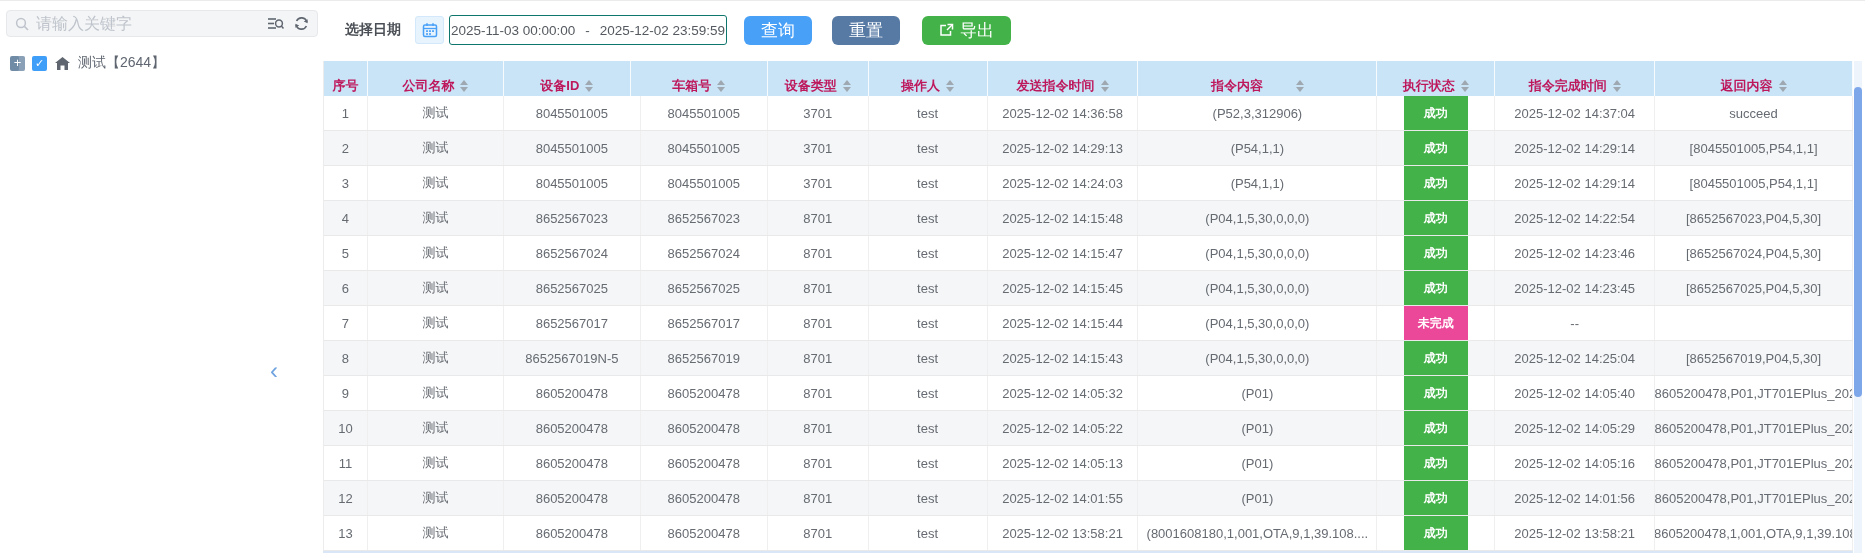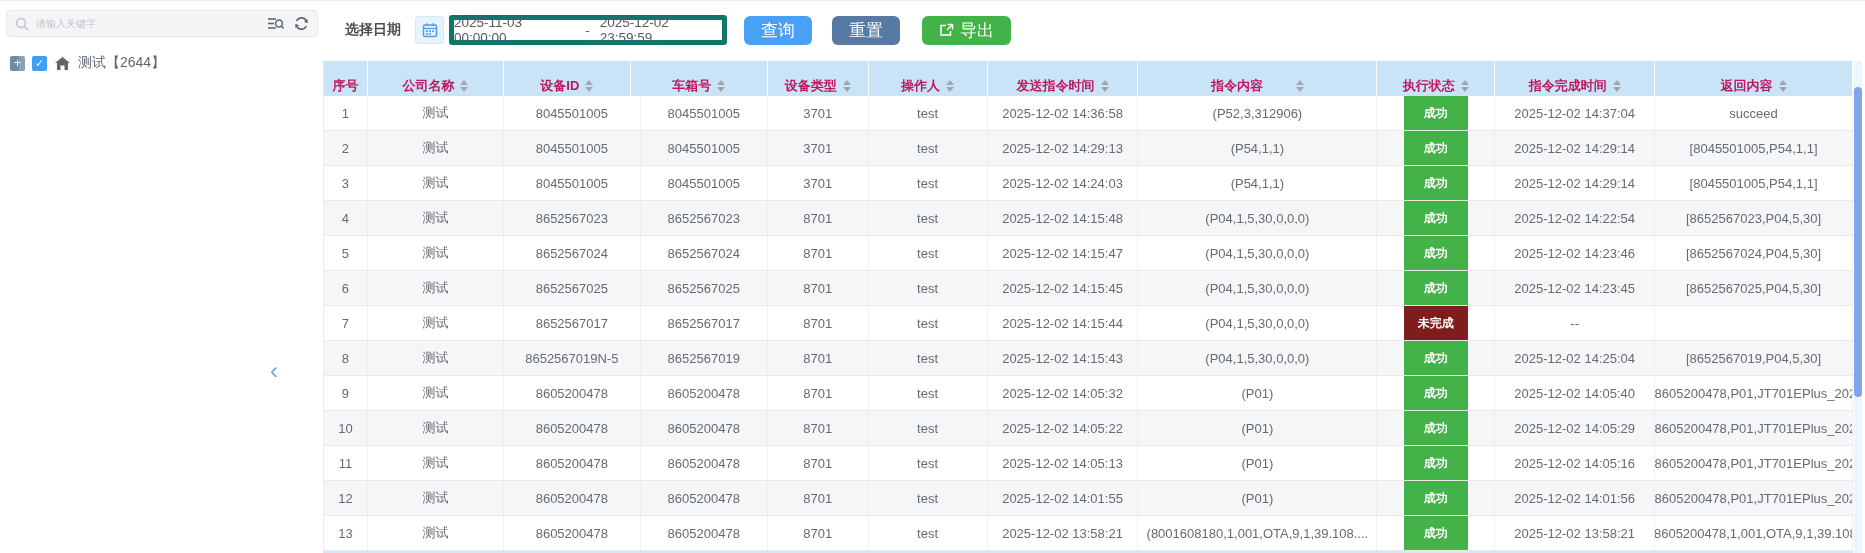--- a/index.html
+++ b/index.html
@@ -7,21 +7,21 @@
     font-family:"Liberation Sans", sans-serif; font-size:13px; color:#606266; }
   .app { position:relative; width:1865px; height:553px; border-top:1px solid #ebebeb; }
 
   
   .sidebar { position:absolute; left:0; top:0; width:322px; height:553px; background:#fff; }
   .searchbox { position:absolute; left:6px; top:9px; width:312px; height:27px;
     background:#f4f5f6; border:1px solid #e6e8eb; border-radius:4px;
     display:flex; align-items:center; padding:0 8px; }
   .searchbox .mag { flex:0 0 auto; margin-right:7px; }
   .searchbox input { flex:1 1 auto; border:none; outline:none; background:transparent;
-    font-size:10px; color:#606266; font-family:inherit; }
+    font-size:16px; color:#606266; font-family:inherit; }
   .searchbox input::placeholder { color:#bfc4cc; }
   .sb-icons { display:flex; align-items:center; gap:10px; }
   .sb-icons svg { display:block; cursor:pointer; }
   .treerow { position:absolute; left:10px; top:52px; height:20px;
     display:flex; align-items:center; gap:7px; }
   .expander { width:15px; height:15px; background:#708ba6; border-radius:2px; color:#fff;
     font-size:13px; line-height:13px; text-align:center; cursor:pointer;
     box-shadow:inset -6px 0 0 rgba(255,255,255,.18); }
   .cbx { width:15px; height:15px; background:#3f9ef8; border-radius:2px; color:#fff;
     font-size:11px; line-height:15px; text-align:center; cursor:pointer; }
@@ -30,21 +30,21 @@
     color:#6fa3e0; font-size:24px; line-height:30px; cursor:pointer; }
 
   
   .main { position:absolute; left:322px; top:0; width:1543px; height:553px; }
   .toolbar { position:absolute; left:0; top:0; width:100%; height:58px;
     display:flex; align-items:center; padding-left:23px; }
   .date-label { font-weight:bold; color:#4a4f55; font-size:14px; margin-right:14px; }
   .cal-btn { width:29px; height:28px; background:#e7f3fd; border:1px solid #d3e9fb;
     border-radius:3px; display:flex; align-items:center; justify-content:center;
     cursor:pointer; margin-right:5px; }
-  .date-input { width:278px; height:30px; border:5px solid #0f766e; border-radius:3px;
+  .date-input { width:278px; height:30px; border:1px solid #0f766e; border-radius:3px;
     background:#fff; display:flex; align-items:center; justify-content:center;
     gap:10px; font-size:13.5px; color:#555a60; cursor:text; }
   .btn { height:29px; border:none; border-radius:6px; color:#fff; font-size:17px;
     font-family:inherit; cursor:pointer; display:inline-flex; align-items:center;
     justify-content:center; padding:0 17px; }
   .btn-query { background:#49a0f7; margin-left:17px; }
   .btn-reset { background:#567aa4; margin-left:20px; }
   .btn-export { background:#43b249; margin-left:22px; gap:6px; }
 
   
@@ -59,21 +59,21 @@
   .sort .up { border-bottom:5px solid #9fa8b0; }
   .sort .dn { border-top:5px solid #9fa8b0; }
   .trow { display:flex; height:35px; background:#fff; border-bottom:1px solid #e9e9e9; }
   .trow.even { background:#f5f6f7; }
   .td { height:100%; display:flex; align-items:center; justify-content:center;
     color:#666b72; font-size:13px; border-right:1px solid #efefef;
     overflow:hidden; white-space:nowrap; padding:0 4px; }
   .badge { min-width:64px; padding:16px 10px; border-radius:3px; color:#fff;
     font-size:12px; font-weight:bold; text-align:center; line-height:1; }
   .badge.success { background:#43b249; }
-  .badge.unfinished { background:#7f1d1d; }
+  .badge.unfinished { background:#ec4899; }
 
   
   .vscroll { position:absolute; left:1532px; top:60px; width:8px; height:493px; background:#eef4fc; }
   .vthumb { position:absolute; left:0; top:26px; width:8px; height:310px;
     background:#7ea7ea; border-radius:4px; cursor:grab; }
   .hscroll { position:absolute; left:1px; bottom:0; width:1530px; height:3px; background:#d8e6f8; }
 </style>
 </head>
 <body>
 

